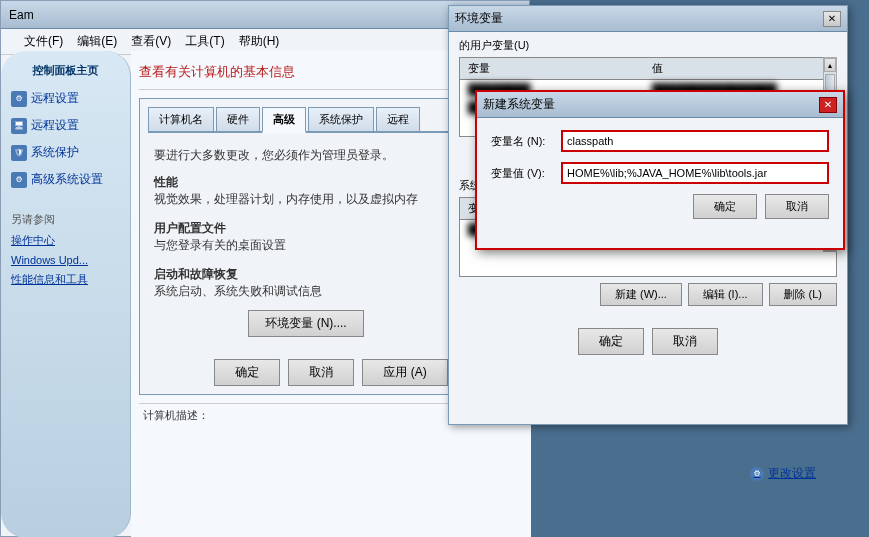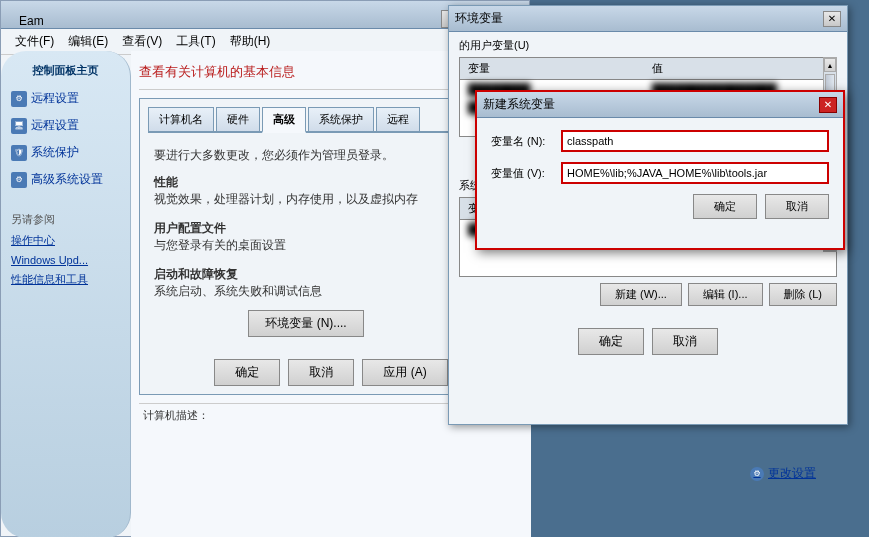--- a/index.html
+++ b/index.html
@@ -12,22 +12,22 @@
       width: 530px; height: 537px;
       background: #f0f4f8;
       border: 1px solid #8a9db5;
     }
 
     
     .title-bar {
       background: linear-gradient(to bottom, #c8d8e8, #a8bcd0);
       height: 28px;
       display: flex;
-      align-items: flex-end;
-      padding: 0 18px;
+      align-items: center;
+      padding: 0 8px;
       border-bottom: 1px solid #6a8aaa;
     }
     .title-bar-text {
       color: #000;
       font-size: 12px;
       flex: 1;
     }
     .title-bar-buttons {
       display: flex;
       gap: 2px;
@@ -39,21 +39,21 @@
       display: flex; align-items: center; justify-content: center;
       font-size: 10px; cursor: pointer;
     }
 
     
     .menu-bar {
       background: #f0f4f8;
       height: 26px;
       display: flex;
       align-items: center;
-      padding: 0 8px;
+      padding: 0 17px;
       border-bottom: 1px solid #ccc;
       gap: 2px;
     }
     .menu-item {
       padding: 2px 6px;
       cursor: pointer;
       color: #000;
     }
 
     

